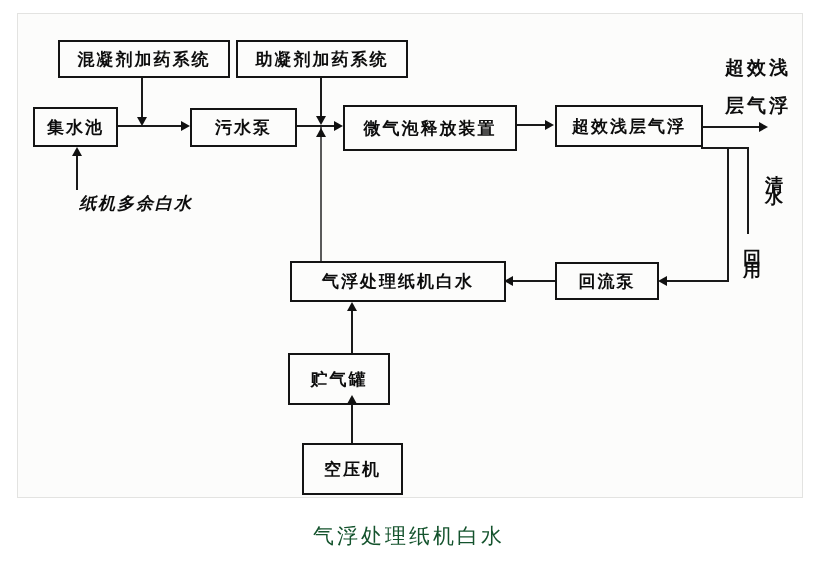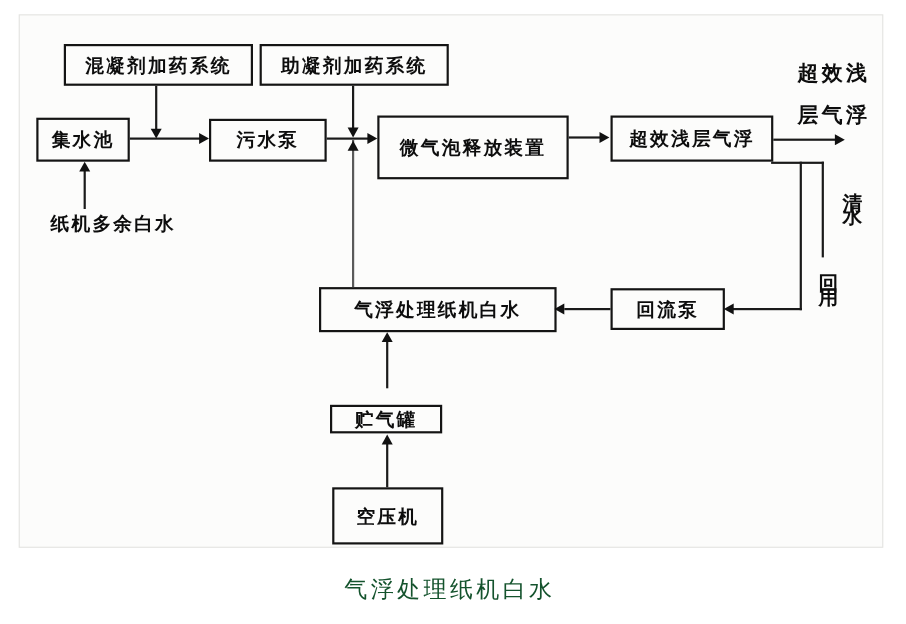--- a/index.html
+++ b/index.html
@@ -43,25 +43,25 @@
 </head>
 <body>
 
 <div class="canvas">
   <div class="frame"></div>
 
   <div class="node" style="left:58px;top:40px;width:172px;height:38px;text-align:right;">混凝剂加药系统</div>
   <div class="node" style="left:236px;top:40px;width:172px;height:38px;">助凝剂加药系统</div>
   <div class="node" style="left:33px;top:107px;width:85px;height:40px;">集水池</div>
   <div class="node" style="left:190px;top:108px;width:107px;height:39px;">污水泵</div>
-  <div class="node" style="left:343px;top:105px;width:174px;height:58px;">微气泡释放装置</div>
+  <div class="node" style="left:343px;top:105px;width:174px;height:46px;">微气泡释放装置</div>
   <div class="node" style="left:555px;top:105px;width:148px;height:42px;">超效浅层气浮</div>
   <div class="node" style="left:290px;top:261px;width:216px;height:41px;">气浮处理纸机白水</div>
   <div class="node" style="left:555px;top:262px;width:104px;height:38px;">回流泵</div>
-  <div class="node" style="left:300px;top:353px;width:102px;height:26px;margin-top:15px;">贮气罐</div>
+  <div class="node" style="left:288px;top:353px;width:102px;height:52px;">贮气罐</div>
   <div class="node" style="left:302px;top:443px;width:101px;height:52px;">空压机</div>
 
   <div class="vline" style="left:141px;top:78px;height:40px;"></div>
   <div class="arr down" style="left:137px;top:117px;"></div>
 
   <div class="hline" style="left:118px;top:125px;width:64px;"></div>
   <div class="arr right" style="left:181px;top:121px;"></div>
 
   <div class="vline" style="left:320px;top:78px;height:39px;"></div>
   <div class="arr down" style="left:316px;top:116px;"></div>
@@ -91,18 +91,18 @@
   <div class="vline" style="left:76px;top:151px;height:39px;"></div>
   <div class="arr up" style="left:72px;top:147px;"></div>
 
   <div class="vline" style="left:351px;top:399px;height:44px;"></div>
   <div class="arr up" style="left:347px;top:395px;"></div>
 
   <div class="vline" style="left:351px;top:306px;height:47px;"></div>
   <div class="arr up" style="left:347px;top:302px;"></div>
 
   <div class="lbl scum" style="left:725px;top:48px;">超效浅层气浮</div>
-  <div class="lbl" style="left:46px;top:192px;">纸机多余白水</div>
+  <div class="lbl" style="left:79px;top:192px;font-style:italic;">纸机多余白水</div>
   <div class="lbl vert" style="left:762px;top:160px;">清水</div>
   <div class="lbl vert" style="left:740px;top:235px;">回用</div>
 
   <div class="caption">气浮处理纸机白水</div>
 </div>
 
 </body></html>

